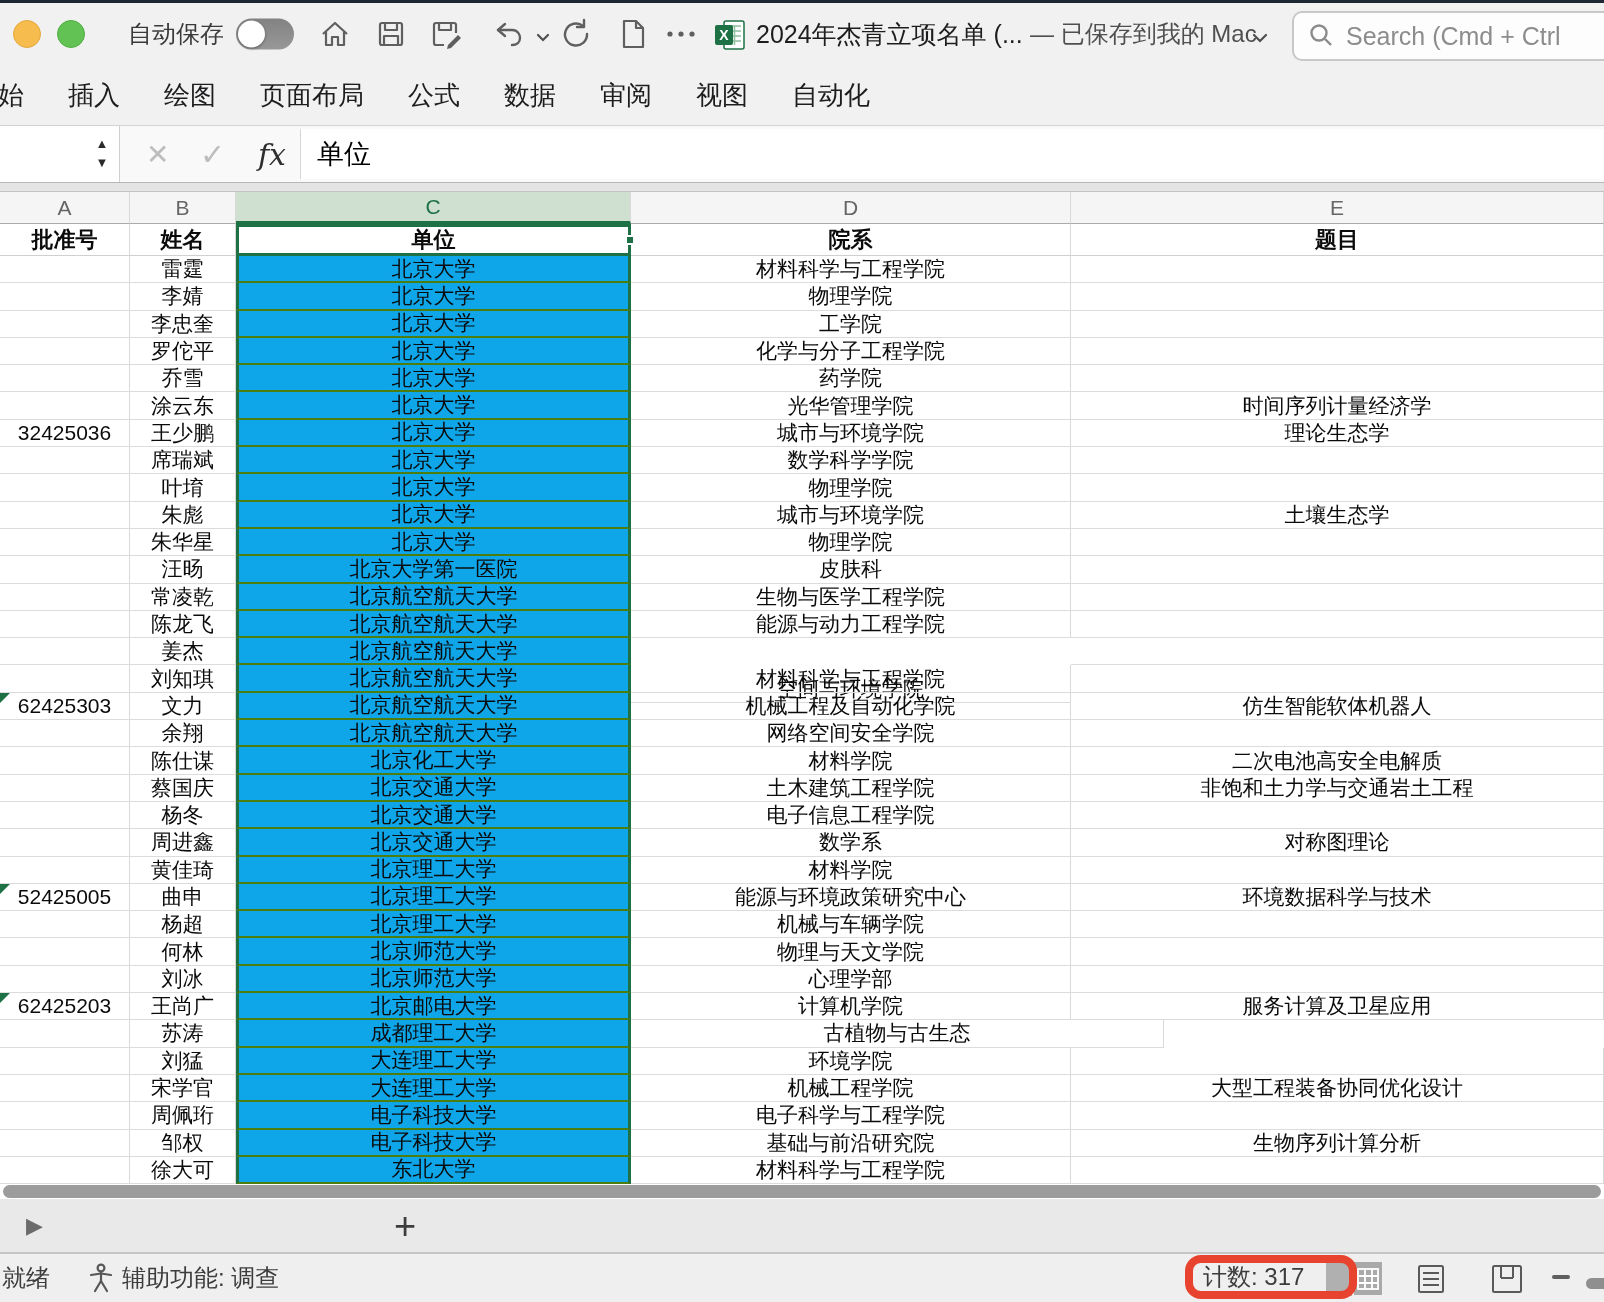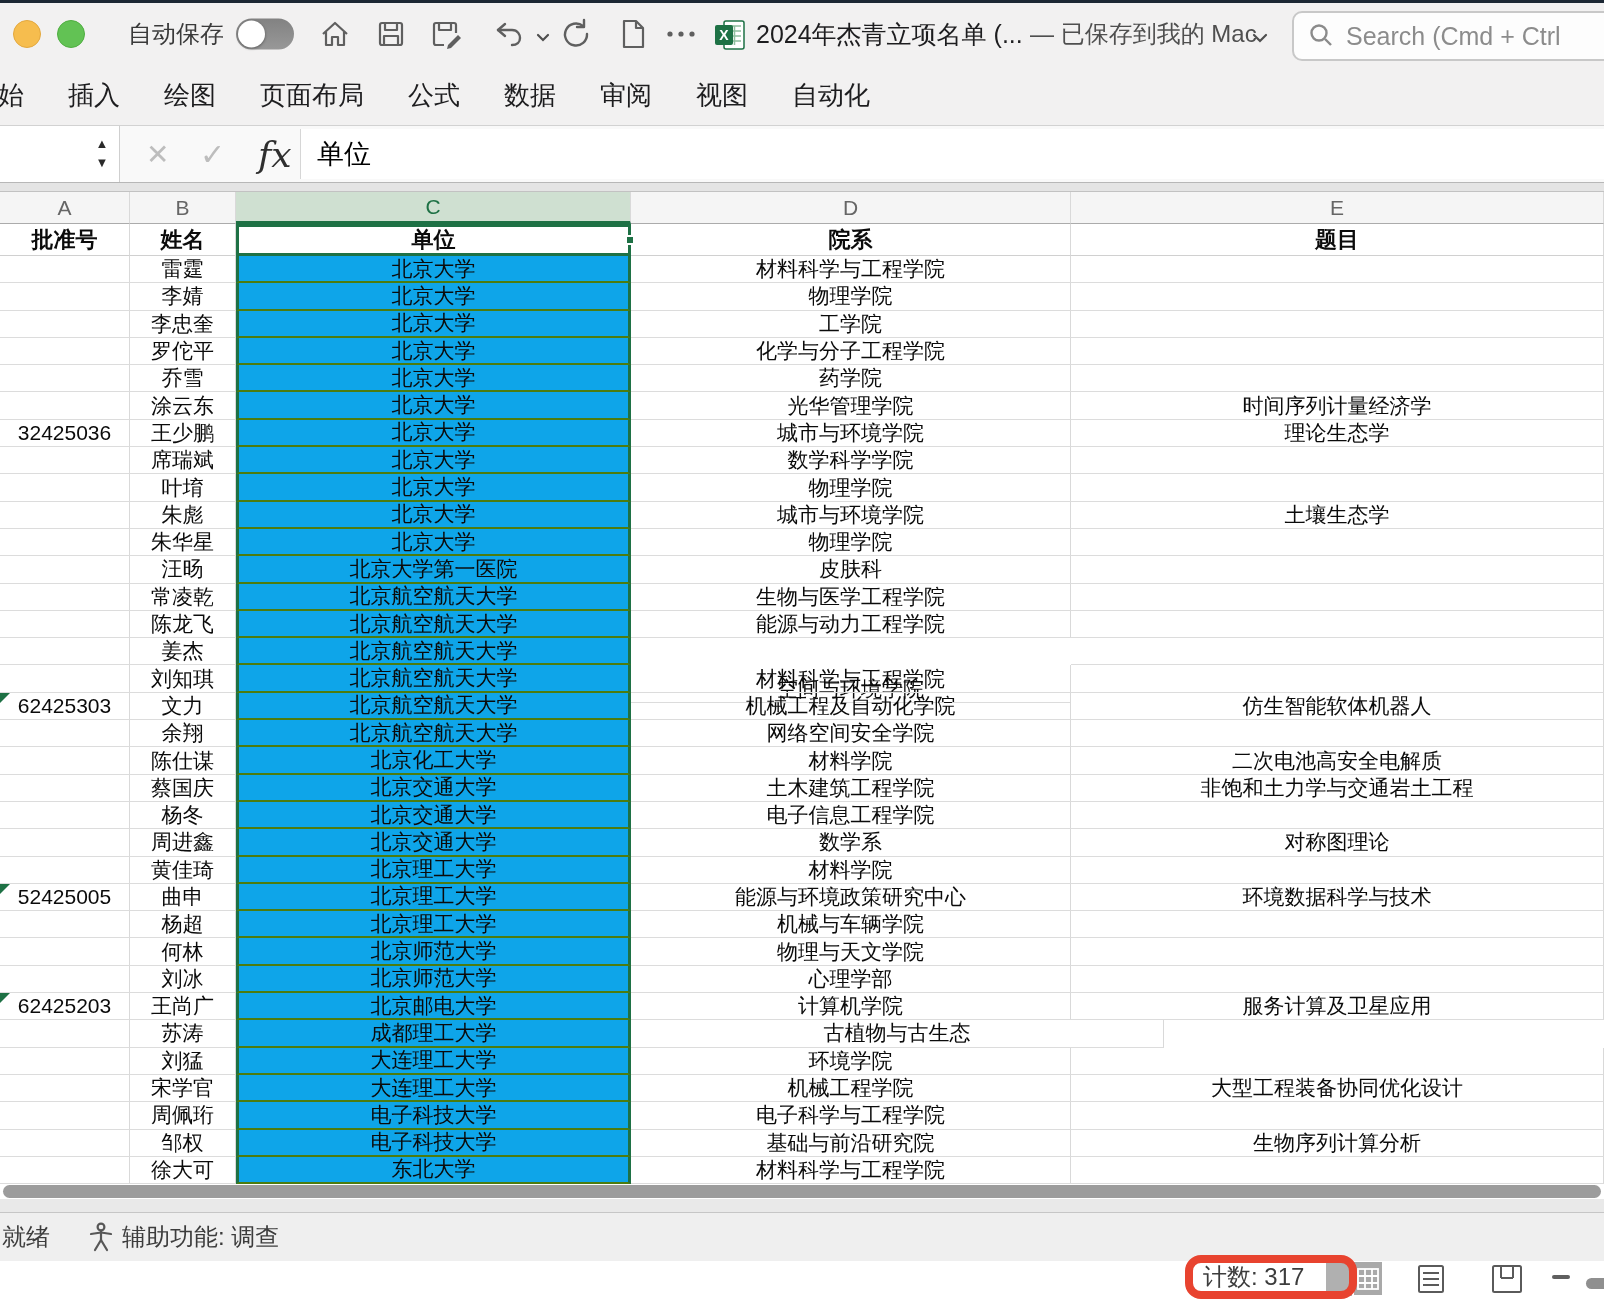--- a/index.html
+++ b/index.html
@@ -35,21 +35,21 @@
   .rtab{font-size:26px;color:#1d1d1f;margin-right:44px;white-space:nowrap;cursor:default;}
   .rtab:first-child{margin-left:-2px;}
   
   .fbar{position:absolute;left:0;top:125px;width:1604px;height:58px;background:#f9f9f9;
     border-top:1px solid #d2d2d2;border-bottom:1px solid #b7b7b7;box-sizing:border-box;}
   .namebox{position:absolute;left:0;top:0;width:120px;height:100%;background:#fff;border-right:1px solid #cfcfcf;box-sizing:border-box;}
   .steppers{position:absolute;left:94px;top:8px;width:16px;height:40px;font-size:13px;color:#2a2a2a;line-height:19px;text-align:center;}
   .fcancel{position:absolute;left:146px;top:50%;transform:translateY(-50%);font-size:28px;color:#bdbdbd;}
   .fok{position:absolute;left:200px;top:50%;transform:translateY(-50%);font-size:30px;color:#bdbdbd;}
   .fx{position:absolute;left:258px;top:50%;transform:translateY(-50%);font-family:"DejaVu Serif","Liberation Serif",serif;
-    font-style:italic;font-size:36px;color:#2f2f2f;}
+    font-style:italic;font-size:30px;color:#2f2f2f;}
   .finput{position:absolute;left:300px;top:3px;right:0;bottom:3px;background:#fff;border-left:1px solid #d6d6d6;}
   .fvalue{position:absolute;left:16px;top:50%;transform:translateY(-50%);font-size:27px;color:#000;}
   .band{position:absolute;left:0;top:183px;width:1604px;height:9px;background:#e4e4e4;border-bottom:1px solid #c2c2c2;box-sizing:border-box;}
   
   .colheads{position:absolute;left:0;top:192px;width:1604px;height:32px;display:flex;}
   .colh{height:100%;box-sizing:border-box;background:#f5f5f5;border-right:1px solid #d9d9d9;border-bottom:1px solid #ababab;
     display:flex;align-items:center;justify-content:center;font-size:21px;color:#666;}
   .colh.selcol{background:#cfe0d1;color:#1e7145;border-bottom:3px solid #1e7145;}
   .gridrows{position:absolute;left:0;top:224px;width:1604px;height:975px;overflow:hidden;background:#fff;}
   .grow{display:flex;width:1604px;height:27.3px;}
@@ -63,21 +63,21 @@
   .flagtri{position:absolute;left:0;top:0;width:0;height:0;border-top:10px solid #1e7145;border-right:10px solid transparent;}
   
   .hscroll{position:absolute;left:3px;top:1185px;width:1598px;height:13px;border-radius:7px;background:#9c9c9c;}
   
   .tabbar{position:absolute;left:0;top:1199px;width:1604px;height:54px;background:#e9e9e9;border-bottom:1px solid #c4c4c4;box-sizing:border-box;}
   .tabnav{position:absolute;left:26px;top:50%;transform:translateY(-50%);font-size:22px;color:#6b6b6b;}
   .sheettab{position:absolute;left:68px;top:4px;width:302px;height:46px;background:#fff;border:1px solid #d4d4d4;border-radius:7px;
     box-sizing:border-box;display:flex;align-items:center;justify-content:center;font-size:24px;color:#217346;box-shadow:0 1px 2px rgba(0,0,0,.08);}
   .addsheet{position:absolute;left:394px;top:50%;transform:translateY(-50%);font-size:38px;font-weight:300;color:#3d3d3d;}
   
-  .statusbar{position:absolute;left:0;top:1212px;width:1604px;height:49px;background:#efefef;border-top:1px solid #c6c6c6;box-sizing:border-box;}
+  .statusbar{position:absolute;left:0;top:1253px;width:1604px;height:49px;background:#efefef;border-top:1px solid #c6c6c6;box-sizing:border-box;}
   .ready{position:absolute;left:2px;top:50%;transform:translateY(-50%);font-size:24px;color:#3c3c3c;}
   .a11y-ico{position:absolute;left:86px;top:8px;}
   .a11y-label{position:absolute;left:122px;top:50%;transform:translateY(-50%);font-size:24px;color:#3c3c3c;}
   .countbox{position:absolute;left:1185px;top:1255px;width:172px;height:44px;border:8px solid #e8432f;border-radius:16px;box-sizing:border-box;z-index:5;}
   .countlabel{position:absolute;left:1203px;top:1277px;transform:translateY(-50%);font-size:24px;color:#3c3c3c;white-space:nowrap;z-index:6;}
   .grayblock{position:absolute;left:1326px;top:1261px;width:26px;height:35px;background:#b0b0b0;z-index:4;}
   .viewbtn-grid{position:absolute;left:1354px;top:1262px;width:28px;height:33px;background:#a9a9a9;display:flex;align-items:center;justify-content:center;}
   .sb-ico{position:absolute;top:1264px;}
   .minus{position:absolute;left:1552px;top:1275px;width:18px;height:4px;border-radius:2px;background:#5f5f5f;}
   .zoompill{position:absolute;left:1586px;top:1278px;width:40px;height:11px;border-radius:6px;background:#8f8f8f;}

